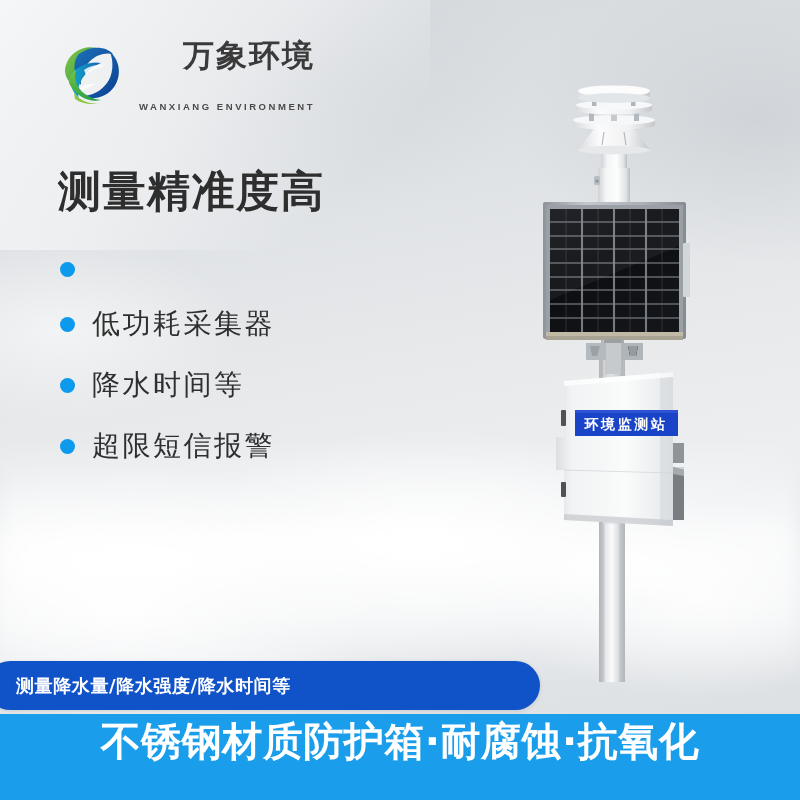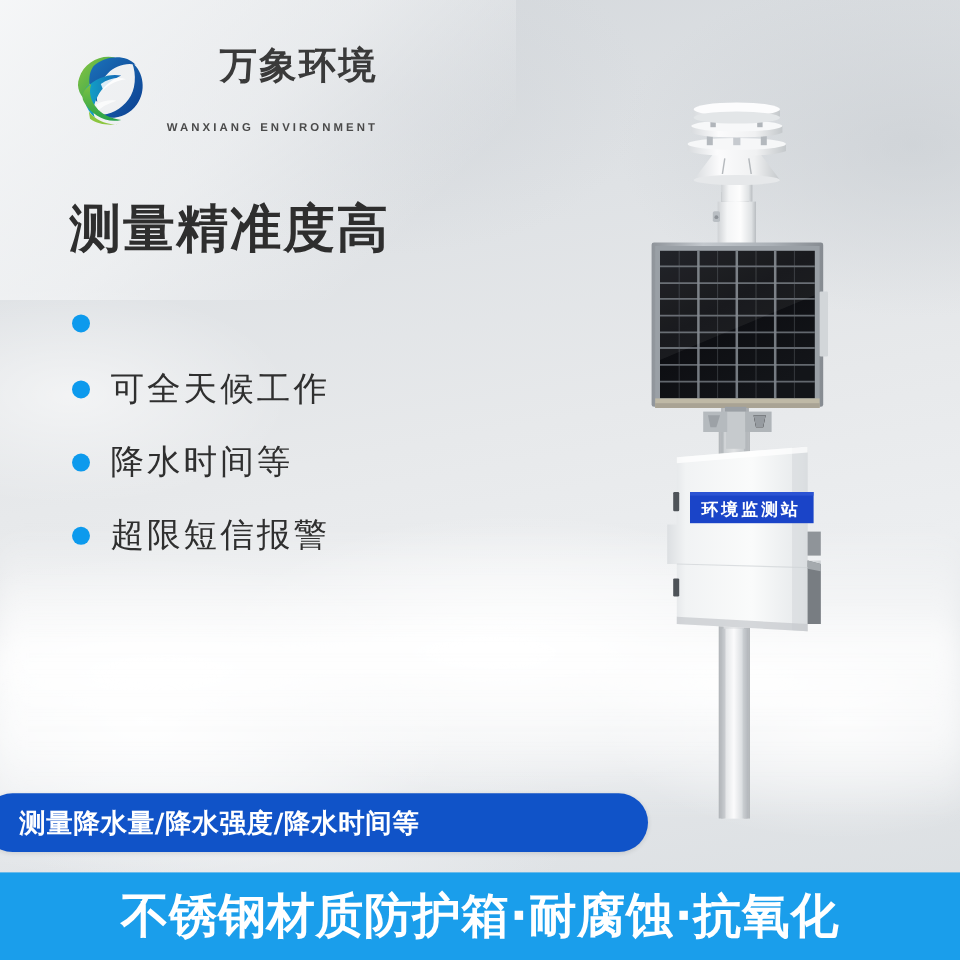--- a/index.html
+++ b/index.html
@@ -74,28 +74,28 @@
   .product { position:absolute; left:0; top:0; width:800px; height:800px; pointer-events:none; }
 
   
   .pill {
     position:absolute; left:-14px; top:661px; width:554px; height:49px;
     background:#1053c8; border-radius:26px;
     display:flex; align-items:center; padding-left:30px;
     box-shadow:0 1px 4px rgba(0,0,0,.12);
   }
   .pill-text {
-    color:#fff; font-size:22px; font-weight:bold; letter-spacing:.6px; white-space:nowrap;
+    color:#fff; font-size:18px; font-weight:bold; letter-spacing:.6px; white-space:nowrap;
     font-family:"DejaVu Sans","Liberation Sans",sans-serif;
   }
 
   
   .bottom-bar {
-    position:absolute; left:0; bottom:0; width:800px; height:73px;
-    background:#1a9eeb; display:flex; align-items:center; justify-content:center;
+    position:absolute; left:0; bottom:0; width:800px; height:86px;
+    background:#1a9eeb; display:flex; justify-content:center;
   }
   .bottom-text {
     color:#fff; font-size:40px; font-weight:bold; letter-spacing:.5px; white-space:nowrap;
     font-family:"DejaVu Sans","Liberation Sans",sans-serif;
   }
 </style>
 </head>
 <body>
 
 <div id="stage">
@@ -335,21 +335,21 @@
   </div>
 
   <div class="headline">测量精准度高</div>
 
   <div class="features">
     <div class="feature">
       <span class="dot"></span>
     </div>
     <div class="feature">
       <span class="dot"></span>
-      <span class="feature-label">可全天候工作</span>
+      <span class="feature-label">低功耗采集器</span>
     </div>
     <div class="feature">
       <span class="dot"></span>
       <span class="feature-label">降水时间等</span>
     </div>
     <div class="feature">
       <span class="dot"></span>
       <span class="feature-label">超限短信报警</span>
     </div>
   </div>

